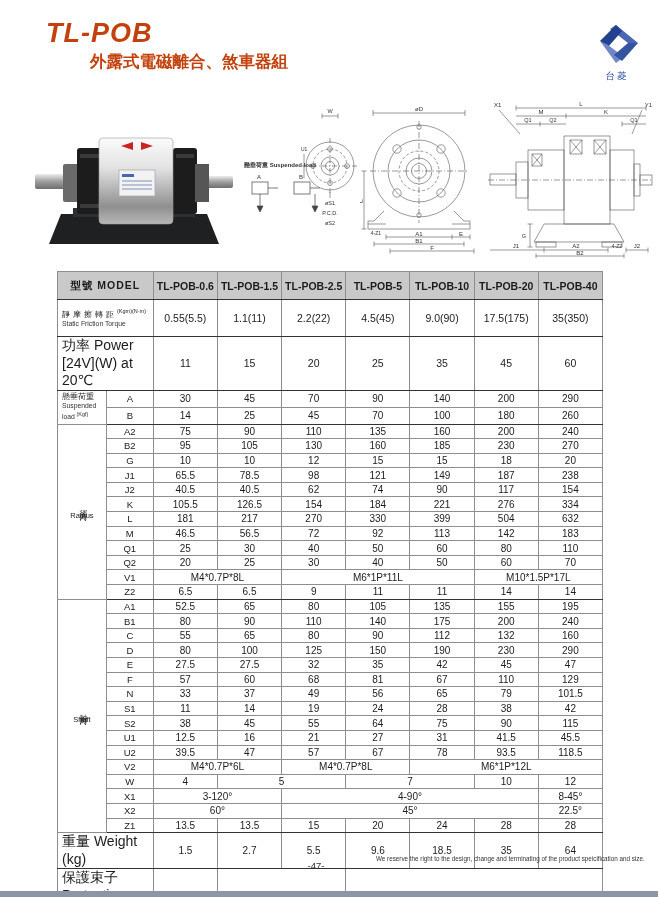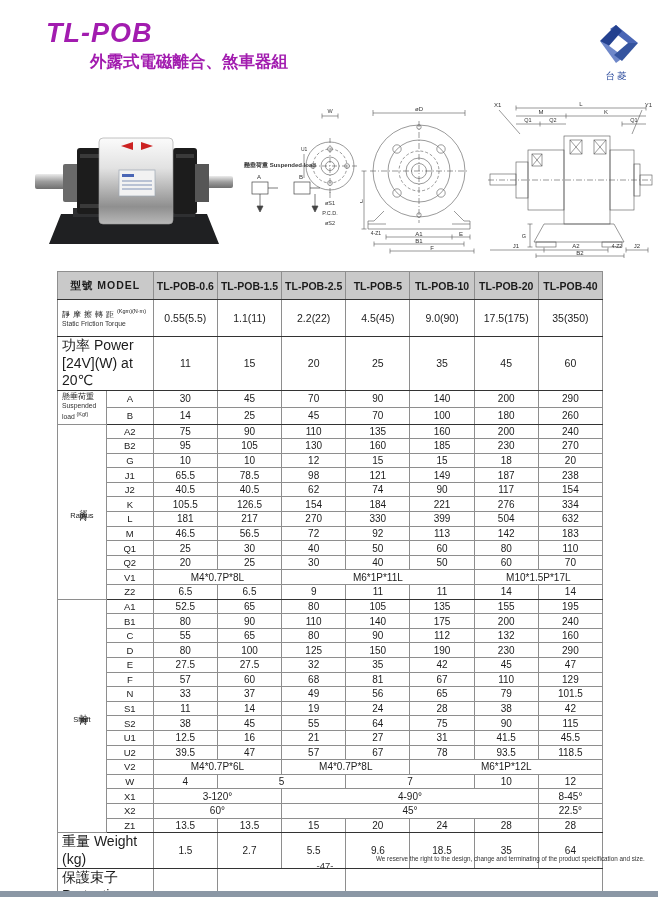--- a/index.html
+++ b/index.html
@@ -1,20 +1,20 @@
 <!DOCTYPE html>
 <html><head>
 <meta charset="utf-8">
 <style>
   * { margin:0; padding:0; box-sizing:border-box; }
   body { background:#fff; font-family:"Liberation Sans","DejaVu Sans",sans-serif; }
   .page { position:relative; width:658px; height:897px; background:#ffffff; overflow:hidden; }
 
   
-  .title-block { position:absolute; left:46px; top:18px; color:#a21caf; }
+  .title-block { position:absolute; left:46px; top:18px; color:#c2410c; }
   .series-title { font-size:27px; font-weight:bold; font-style:italic; letter-spacing:1px; }
   .subtitle { display:flex; align-items:baseline; gap:10px; margin-top:2px; }
   .subtitle-zh { font-size:16.5px; font-weight:bold;margin-left:44px; }
   .subtitle-en { font-size:12px; font-weight:600; }
   .logo { position:absolute; left:592px; top:24px; width:50px; text-align:center; }
   .logo-text { font-size:9.5px; color:#2a4a9c; letter-spacing:2px; margin-top:2px; }
 
   
   .fig { position:absolute; }
   svg text { font-family:"Liberation Sans","DejaVu Sans",sans-serif; fill:#333; }
@@ -38,21 +38,21 @@
   td.lbl { text-align:left; padding-left:4px; line-height:1.25; }
   td.lbl .zh { font-size:8px; color:#222; }
   td.lbl .zh.sp { letter-spacing:3px; }
   td.lbl .en { font-size:6.8px; color:#333; }
   td.lbl .unit { font-size:5.5px; vertical-align:super; letter-spacing:0; }
   td.lbl.one { font-size:14px; }
   td.sec .vert { writing-mode:vertical-rl; text-orientation:upright; font-size:8px; letter-spacing:2px; margin:0 auto; }
   td.sec .sec-en { font-size:7.5px; margin-top:2px; }
 
   
-  .page-number { position:absolute; left:295px; top:860px; width:60px; text-align:center; font-size:9.5px; color:#333; }
+  .page-number { position:absolute; left:286px; top:860px; width:60px; text-align:center; font-size:9.5px; color:#333; }
   .footnote { position:absolute; left:368px; top:855px; width:282px; color:#333; }
   .footnote .nz { font-size:7.6px; }
   .footnote .ne { font-size:6.3px; margin-left:8px; }
   .bottom-bar { position:absolute; left:0; bottom:0; width:658px; height:6px; background:#8b97a5; }
 </style>
 </head>
 <body>
 
 <div class="page">
 

